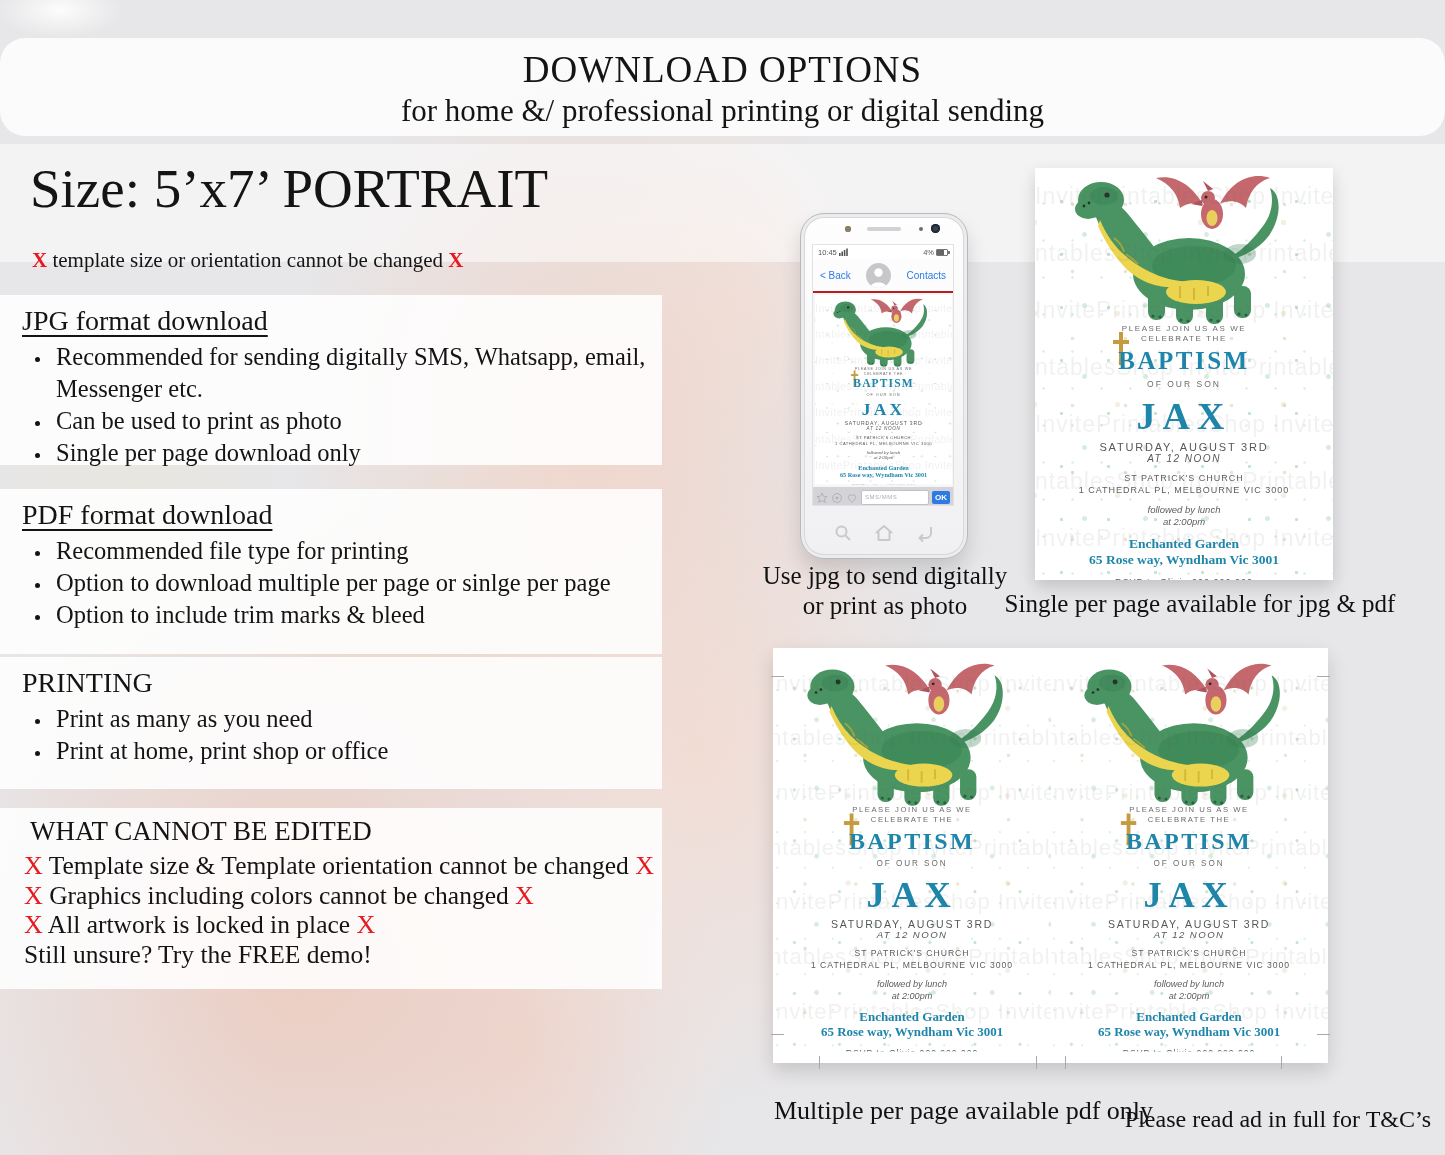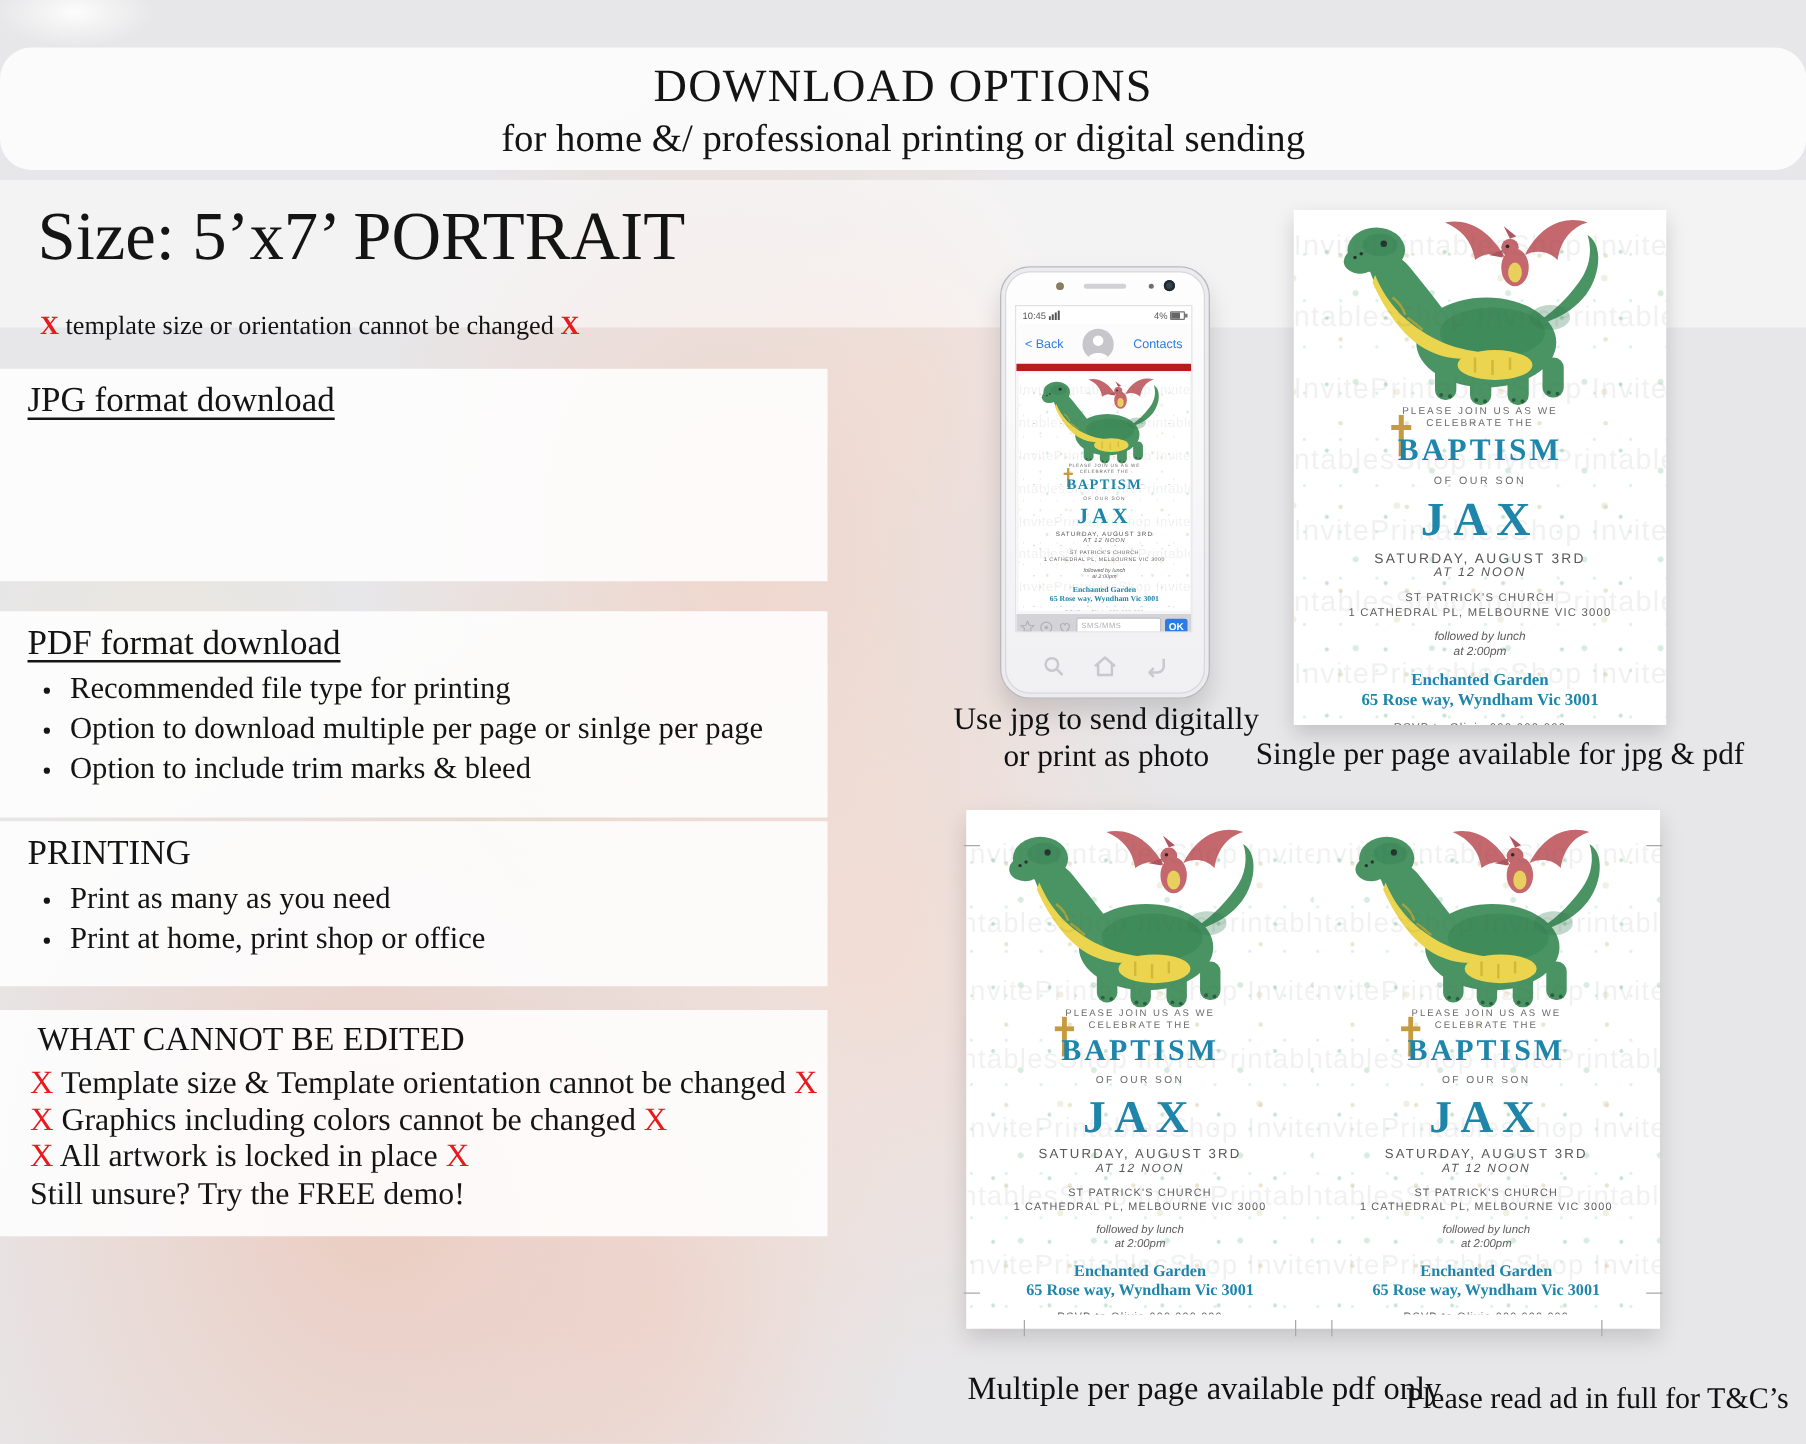--- a/index.html
+++ b/index.html
@@ -110,21 +110,21 @@
   .ph-ring{position:absolute;left:130px;top:10px;width:9px;height:9px;border-radius:50%;
     background:#36424e;box-shadow:inset 0 0 0 2px #1f2a33;}
   .ph-screen{position:absolute;left:11px;top:30px;width:142px;height:262px;background:#fff;
     border:1px solid #e2e2e5;box-sizing:border-box;overflow:hidden;}
   .p-status{height:14px;display:flex;align-items:center;padding:0 5px;
     font-family:"Liberation Sans",sans-serif;font-size:7.5px;color:#555;}
   .p-status .sp{flex:1;}
   .p-batt{display:inline-block;width:10px;height:5px;border:1px solid #777;border-radius:1px;
     margin-left:2px;position:relative;background:linear-gradient(90deg,#666 70%,#fff 70%);}
   .p-batt::after{content:"";position:absolute;right:-2.5px;top:1px;width:1.5px;height:3px;background:#777;}
-  .p-contacts{height:32px;background:#fcfcfd;border-bottom:6px solid #b91c1c;display:flex;
+  .p-contacts{height:32px;background:#fcfcfd;border-bottom:2px solid #b91c1c;display:flex;
     align-items:center;padding:0 7px;font-family:"Liberation Sans",sans-serif;
     font-size:10px;color:#2d7ae5;}
   .p-contacts .sp{flex:1;}
   .p-avatar{width:25px;height:25px;border-radius:50%;background:#c7c7cb;overflow:hidden;
     display:flex;align-items:flex-end;justify-content:center;}
   .p-invite{height:194px;position:relative;background:#f6f6f6;}
   .inv-ph{position:absolute;left:2px;top:2px;width:137px;height:190px;}
   .inv-ph .inv{position:absolute;left:0;top:0;transform:scale(.46);transform-origin:top left;}
   .p-msgbar{height:21px;background:#d4d4d8;display:flex;align-items:center;gap:3px;padding:0 3px;}
   .p-input{flex:1;height:13px;background:#fff;border:1px solid #c2c2c6;border-radius:2px;
@@ -150,20 +150,25 @@
   <div class="size-title">Size: 5’x7’ PORTRAIT</div>
   <div class="size-note">
     <span class="xmark">X</span>
     <span>template size or orientation cannot be changed</span>
     <span class="xmark">X</span>
   </div>
 </div>
 
 <div class="band band-sec band-jpg">
   <div class="sec-head"><span class="u">JPG format download</span></div>
+  <ul class="sec-list">
+    <li>Recommended for sending digitally SMS, Whatsapp, email, Messenger etc.</li>
+    <li>Can be used to print as photo</li>
+    <li>Single per page download only</li>
+  </ul>
 </div>
 
 <div class="band band-sec band-pdf">
   <div class="sec-head"><span class="u">PDF format download</span></div>
   <ul class="sec-list">
     <li>Recommended file type for printing</li>
     <li>Option to download multiple per page or sinlge per page</li>
     <li>Option to include trim marks &amp; bleed</li>
   </ul>
 </div>

